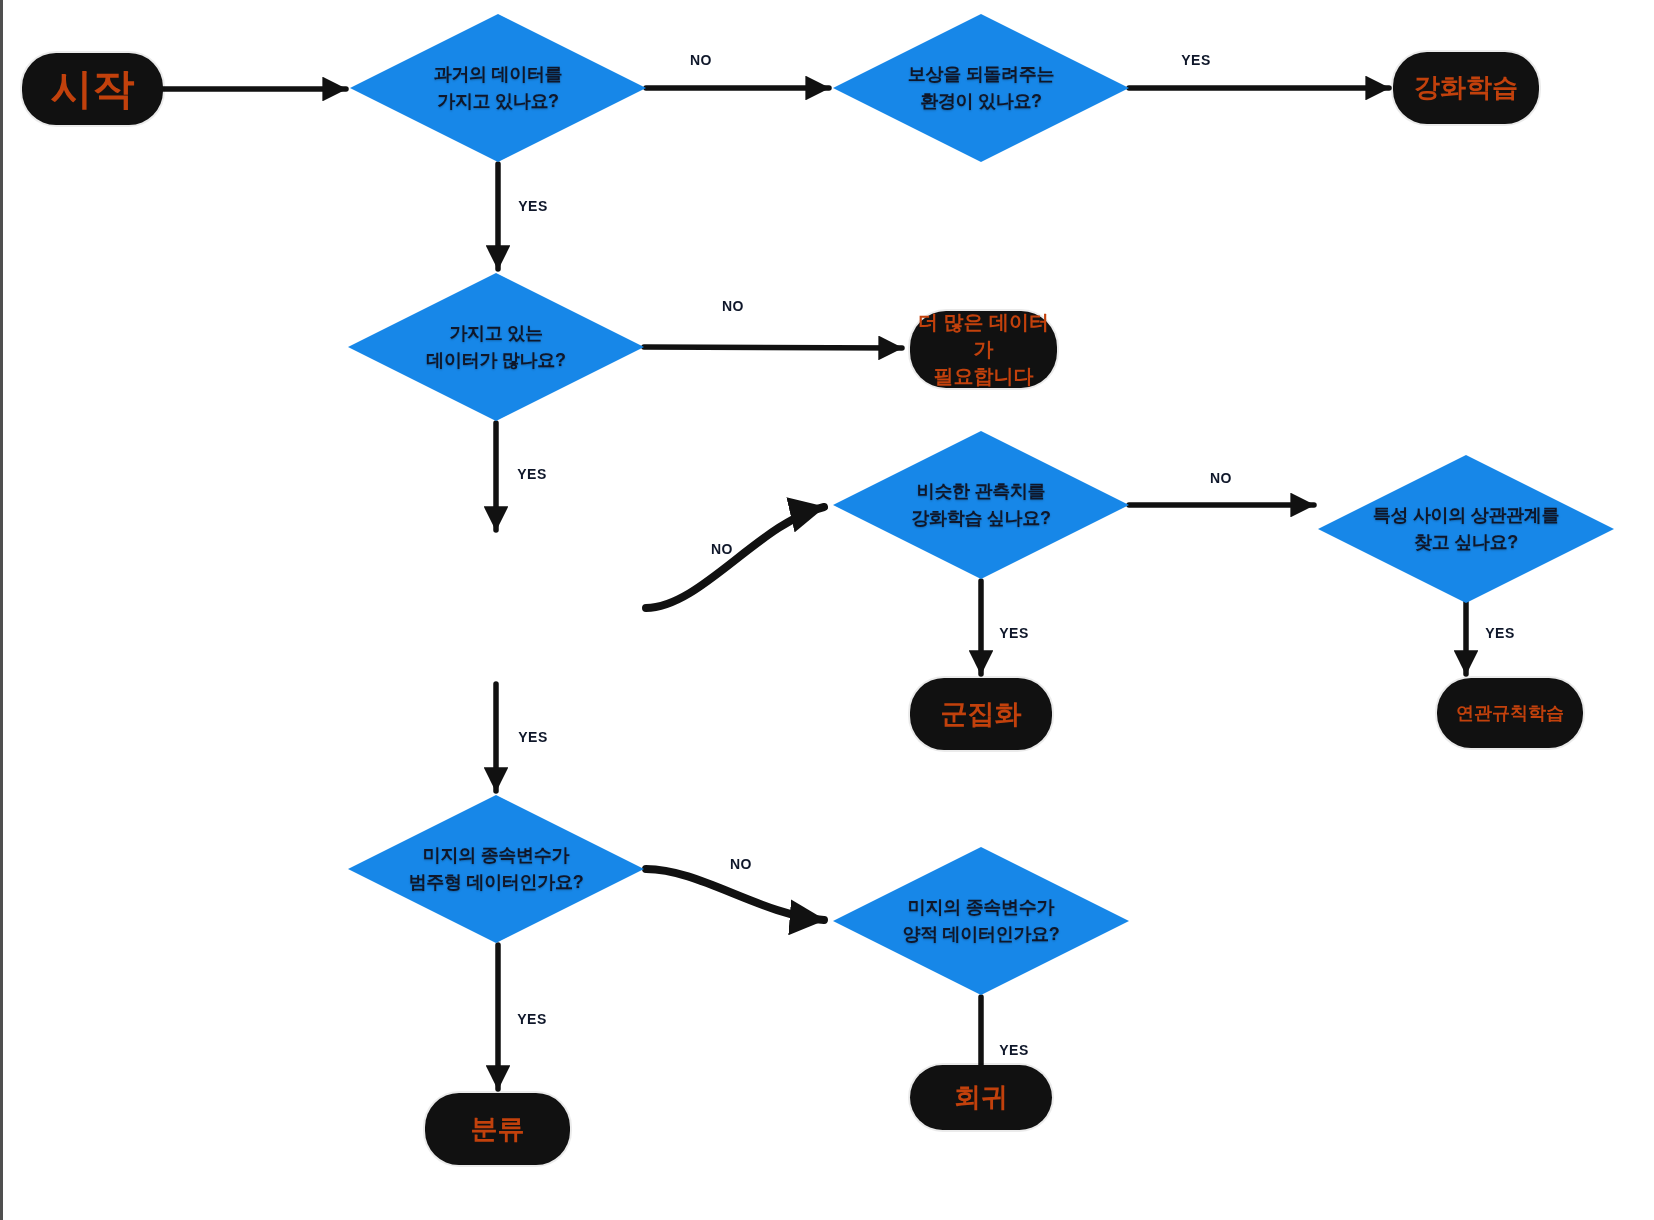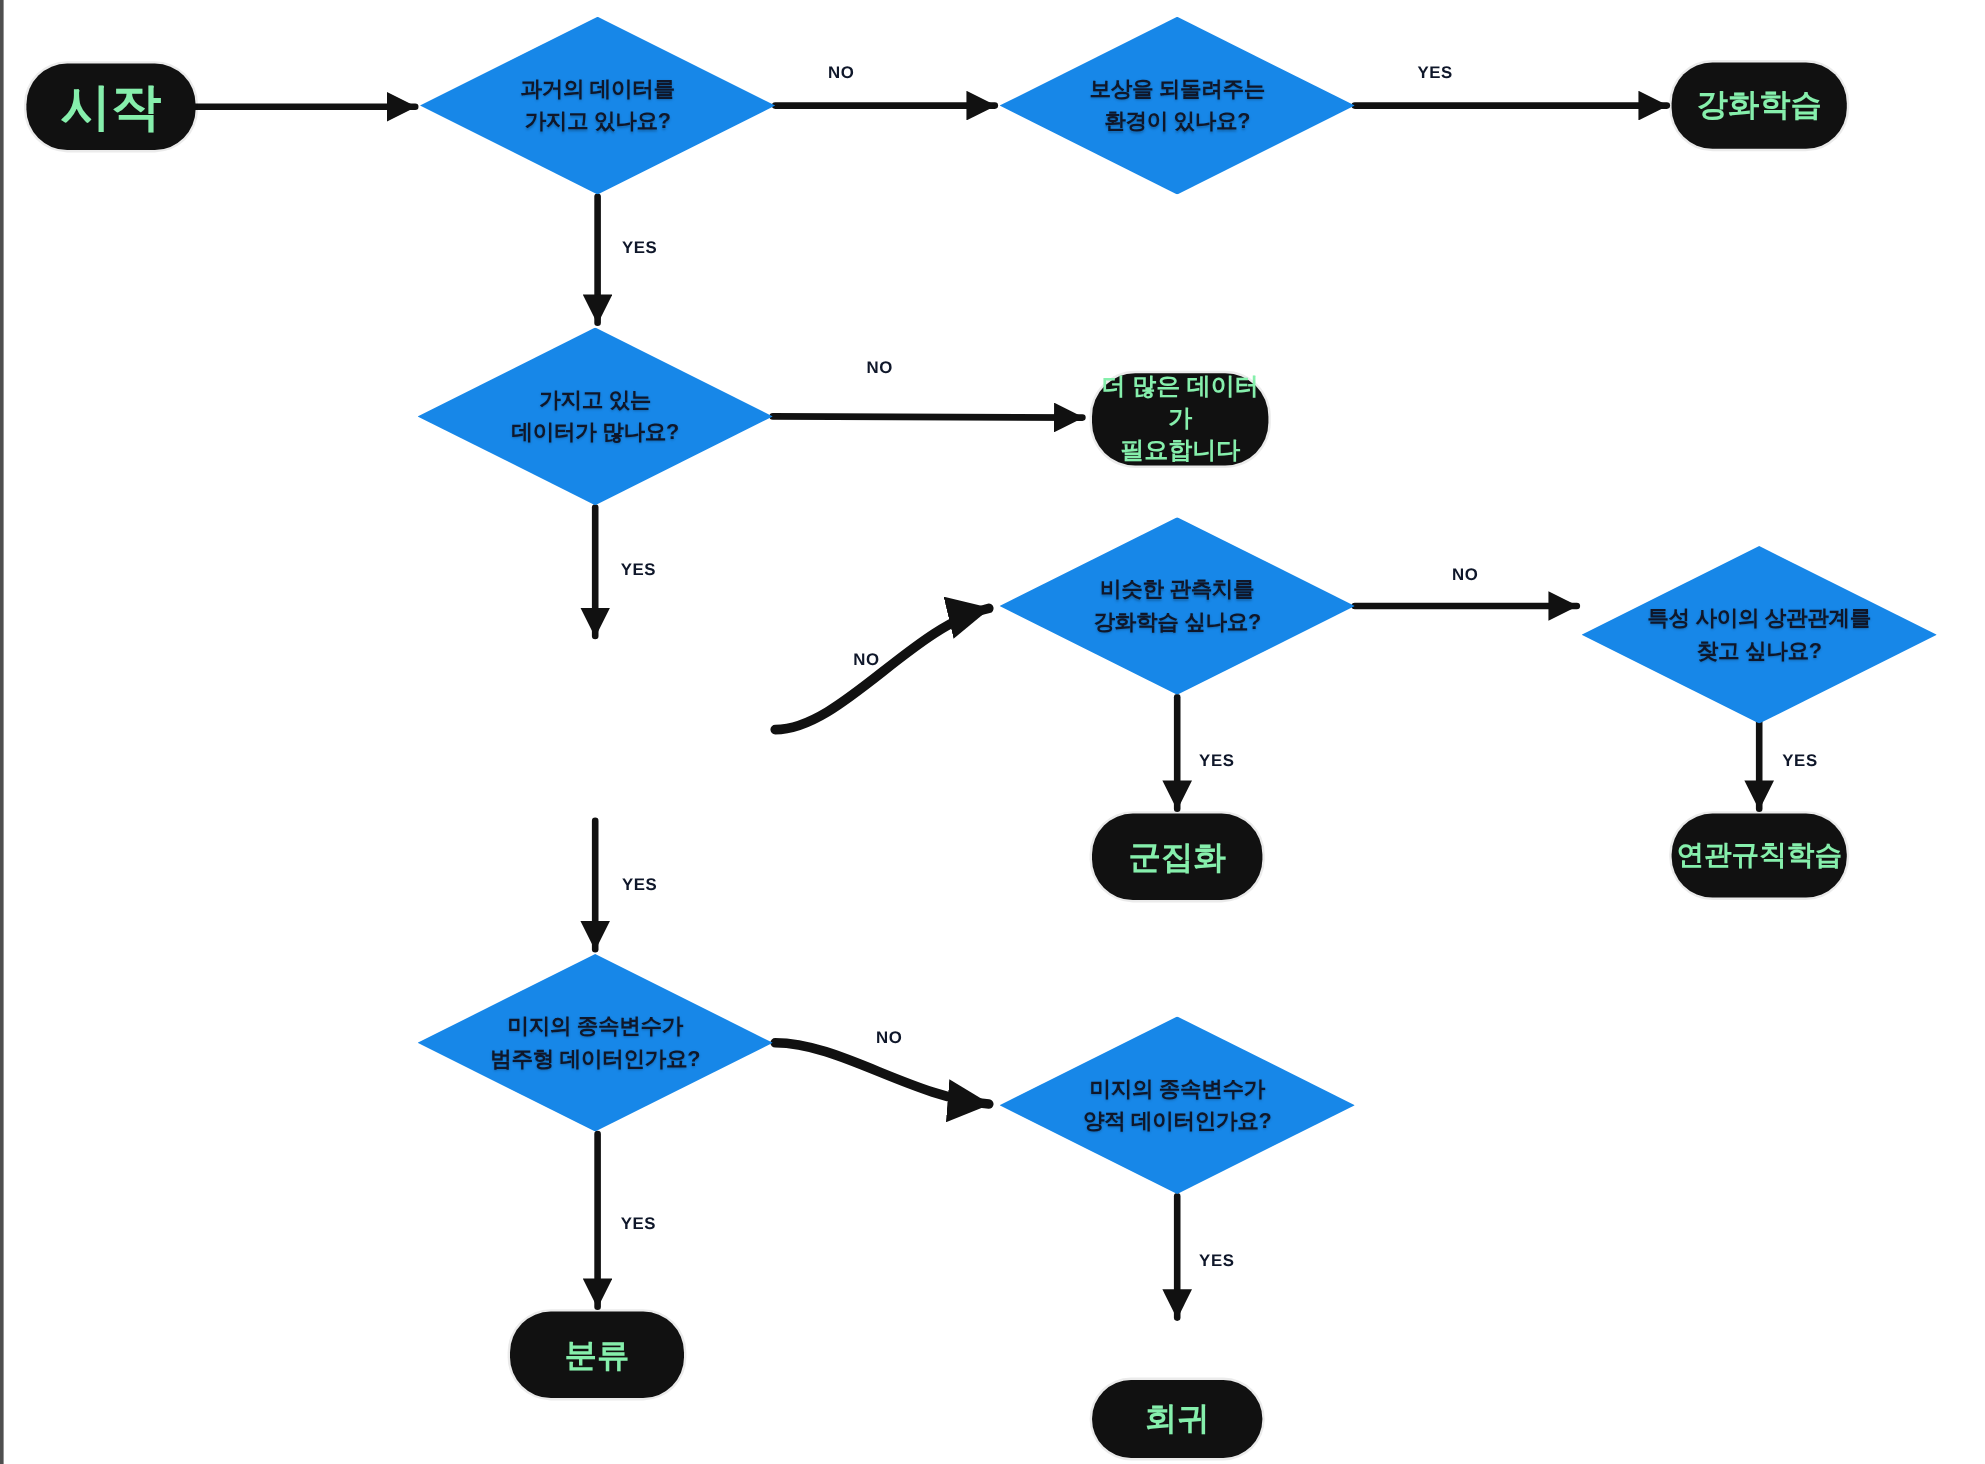--- a/index.html
+++ b/index.html
@@ -20,21 +20,21 @@
     clip-path: polygon(50% 0, 100% 50%, 50% 100%, 0 50%);
     display: flex; flex-direction: column;
     align-items: center; justify-content: center;
     color: #0f172a; font-weight: 700; font-size: 18px;
     letter-spacing: -0.3px; line-height: 1.5; text-align: center;
     text-shadow: 0 1px 2px rgba(0,0,0,0.25);
   }
   .terminal {
     position: absolute;
     background: var(--terminal, #111111);
-    color: #86efac; font-weight: 700;
+    color: #c2410c; font-weight: 700;
     border-radius: 34px;
     display: flex; flex-direction: column;
     align-items: center; justify-content: center;
     text-align: center; line-height: 1.35;
     box-shadow: 0 0 0 2px rgba(0,0,0,0.08);
   }
   .edge-label {
     position: absolute;
     transform: translate(-50%, -50%);
     font-weight: 800; font-size: 14px;
@@ -126,29 +126,29 @@
 
   <div class="terminal" style="left:910px; top:311px; width:147px; height:77px; font-size:20px; border-radius:36px;">
     <span>더 많은 데이터가</span>
     <span>필요합니다</span>
   </div>
 
   <div class="terminal" style="left:910px; top:678px; width:142px; height:72px; font-size:27px;">
     <span>군집화</span>
   </div>
 
-  <div class="terminal" style="left:1393px; top:678px; width:146px; height:70px; font-size:23px;">
+  <div class="terminal" style="left:1437px; top:678px; width:146px; height:70px; font-size:18px;">
     <span>연관규칙학습</span>
   </div>
 
   <div class="terminal" style="left:425px; top:1093px; width:145px; height:72px; font-size:27px;">
     <span>분류</span>
   </div>
 
-  <div class="terminal" style="left:910px; top:1150px; width:142px; height:65px; font-size:27px;">
+  <div class="terminal" style="left:910px; top:1065px; width:142px; height:65px; font-size:27px;">
     <span>회귀</span>
   </div>
 
   <div class="edge-label" style="left:701px; top:60px;">NO</div>
   <div class="edge-label" style="left:1196px; top:60px;">YES</div>
   <div class="edge-label" style="left:533px; top:206px;">YES</div>
   <div class="edge-label" style="left:733px; top:306px;">NO</div>
   <div class="edge-label" style="left:532px; top:474px;">YES</div>
   <div class="edge-label" style="left:722px; top:549px;">NO</div>
   <div class="edge-label" style="left:1221px; top:478px;">NO</div>

